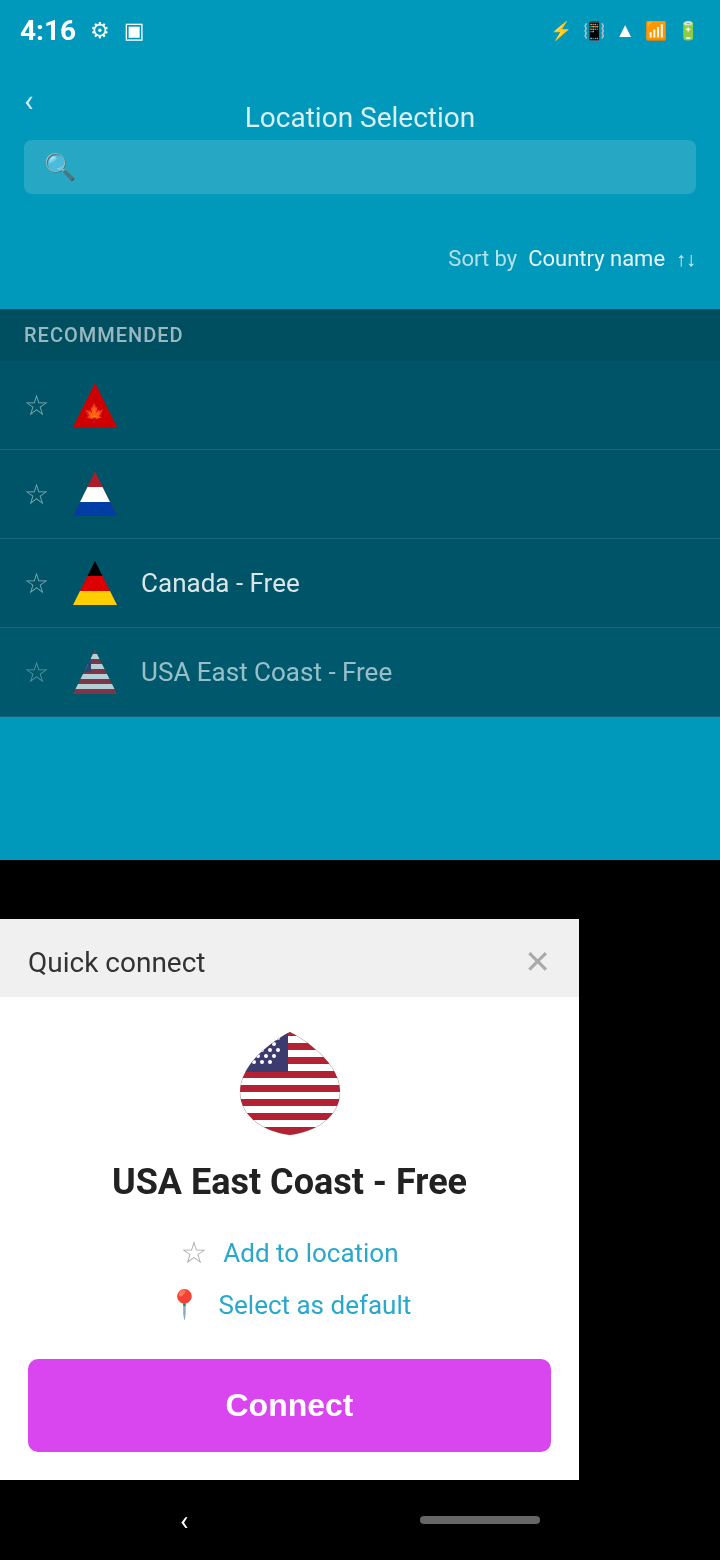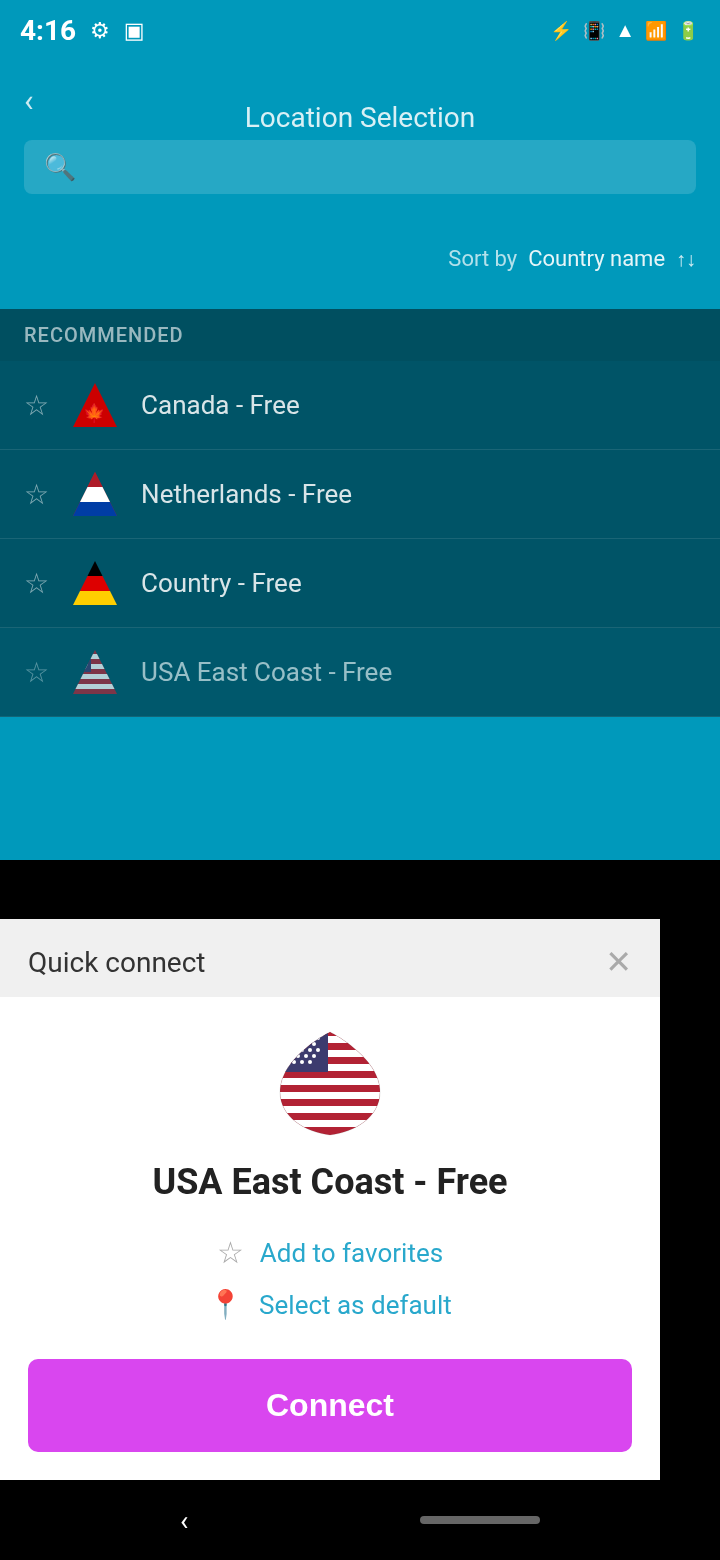--- a/index.html
+++ b/index.html
@@ -165,21 +165,21 @@
     .flag-shape svg {
       width: 52px;
       height: 52px;
     }
 
     
     .quick-connect-sheet {
       position: absolute;
       bottom: 80px;
       left: 0;
-      width: 660px;
+      width: 579px;
       background: #f5f5f5;
       border-radius: 0;
       z-index: 20;
       display: flex;
       flex-direction: column;
     }
 
     .sheet-header {
       display: flex;
       align-items: center;
@@ -319,53 +319,51 @@
     </div>
 
     <div class="location-row">
       <span class="star-icon">☆</span>
       <div class="flag-shape">
         <svg viewBox="0 0 52 52">
           <polygon points="26,4 48,48 4,48" fill="#CC0000"></polygon>
           <text x="26" y="40" text-anchor="middle" font-size="18" fill="white">🍁</text>
         </svg>
       </div>
-      <span class="location-name">Canada - Free</span>
     </div>
 
     <div class="location-row">
       <span class="star-icon">☆</span>
       <div class="flag-shape">
         <svg viewBox="0 0 52 52">
           <polygon points="26,4 48,48 4,48" fill="#AE1C28"></polygon>
           <polygon points="26,4 48,48 4,48" fill="none" stroke="white" stroke-width="0"></polygon>
           <clipPath id="nl-clip">
               <polygon points="26,4 48,48 4,48"></polygon>
             </clipPath>
           <rect x="0" y="4" width="52" height="15" fill="#AE1C28" clip-path="url(#nl-clip)"></rect>
           <rect x="0" y="19" width="52" height="15" fill="white" clip-path="url(#nl-clip)"></rect>
           <rect x="0" y="34" width="52" height="18" fill="#003DA5" clip-path="url(#nl-clip)"></rect>
         </svg>
       </div>
-      <span class="location-name">Netherlands - Free</span>
     </div>
 
     <div class="location-row">
       <span class="star-icon">☆</span>
       <div class="flag-shape">
         <svg viewBox="0 0 52 52">
           <clipPath id="de-clip">
               <polygon points="26,4 48,48 4,48"></polygon>
             </clipPath>
           <rect x="0" y="4" width="52" height="15" fill="#000000" clip-path="url(#de-clip)"></rect>
           <rect x="0" y="19" width="52" height="15" fill="#DD0000" clip-path="url(#de-clip)"></rect>
           <rect x="0" y="34" width="52" height="18" fill="#FFCE00" clip-path="url(#de-clip)"></rect>
         </svg>
       </div>
-      <span class="location-name">Country - Free</span>
+      <span class="location-name">Canada - Free</span>
     </div>
 
     <div class="location-row" style="opacity:0.7;">
       <span class="star-icon">☆</span>
       <div class="flag-shape">
         <svg viewBox="0 0 52 52">
           <clipPath id="us-sm-clip">
               <polygon points="26,4 48,48 4,48"></polygon>
             </clipPath>
           <rect x="0" y="0" width="52" height="52" fill="#B22234" clip-path="url(#us-sm-clip)"></rect>
@@ -436,21 +434,21 @@
         </g>
 
         <path d="M60,5 C60,5 110,30 110,65 C110,90 85,105 60,108 C35,105 10,90 10,65 C10,30 60,5 60,5 Z" fill="none" stroke="rgba(0,0,0,0.1)" stroke-width="1"></path>
       </svg>
     </div>
 
     <span class="location-title">USA East Coast - Free</span>
 
     <div class="action-row">
       <span class="action-icon">☆</span>
-      <span class="action-label">Add to favorites</span>
+      <span class="action-label">Add to location</span>
     </div>
 
     <div class="action-row">
       <span class="action-icon" style="color:#aaa; font-size:28px;">📍</span>
       <span class="action-label">Select as default</span>
     </div>
 
     <button class="connect-btn">Connect</button>
 
   </div>

